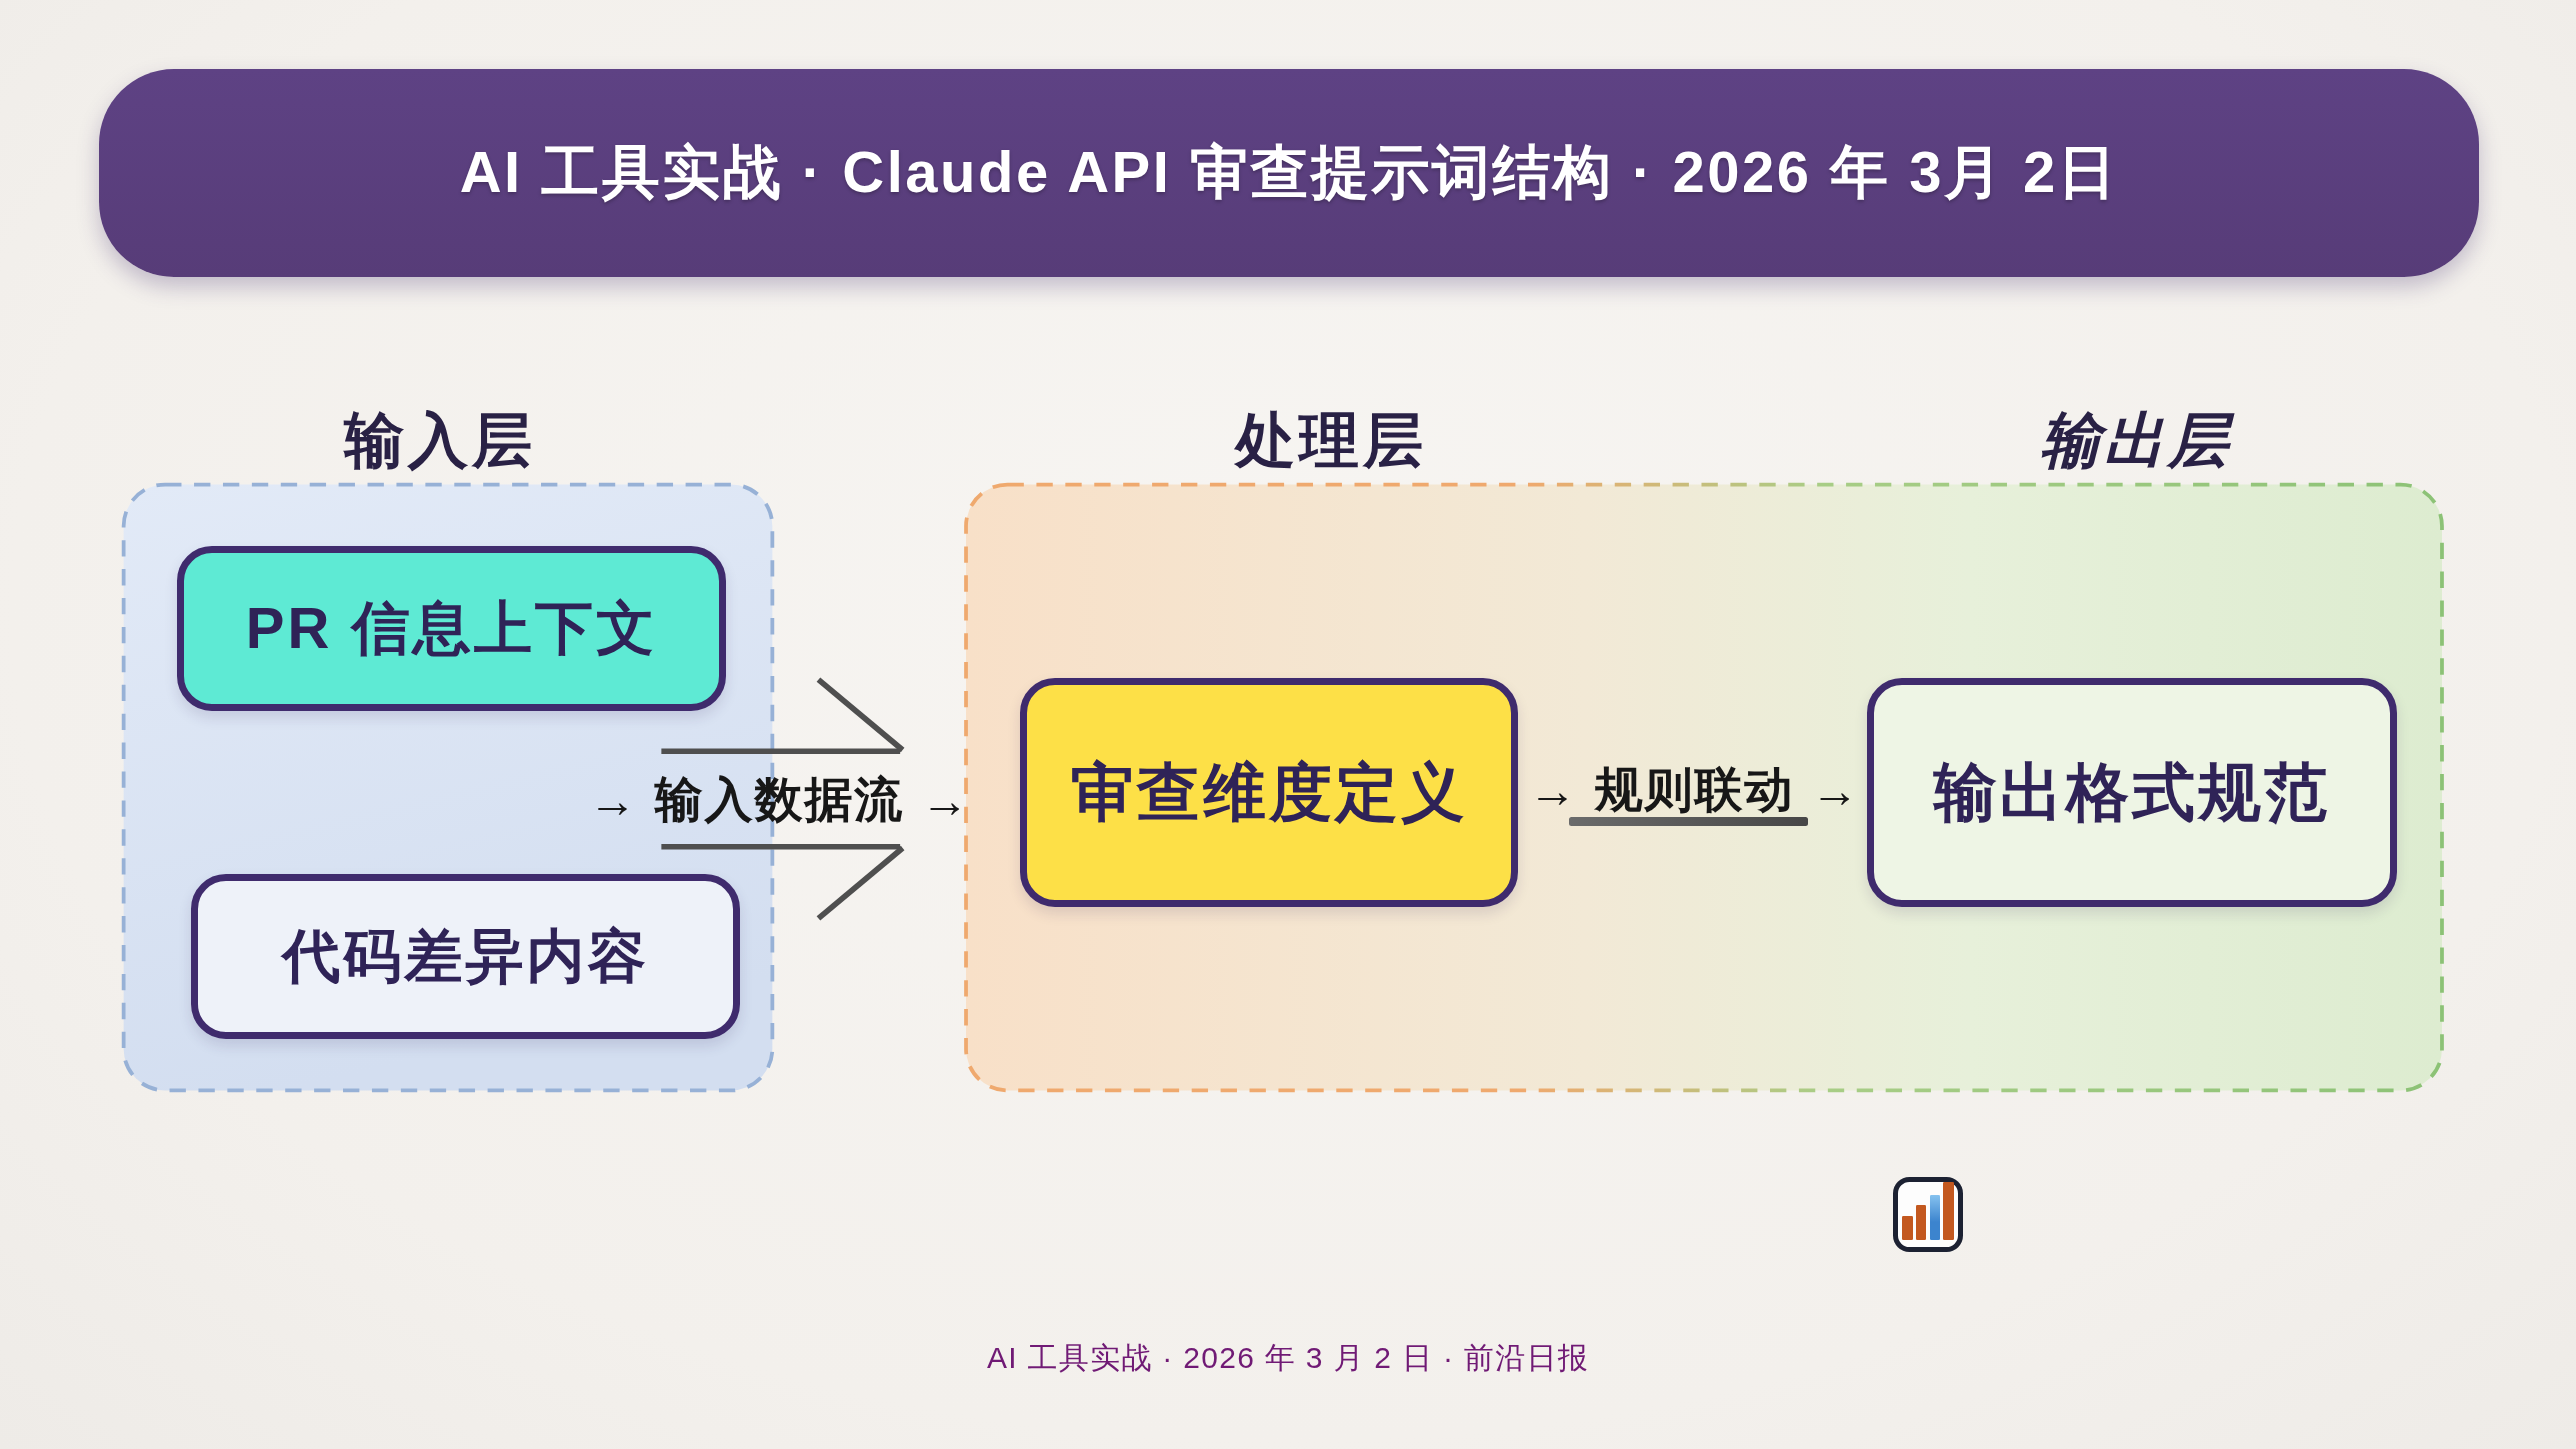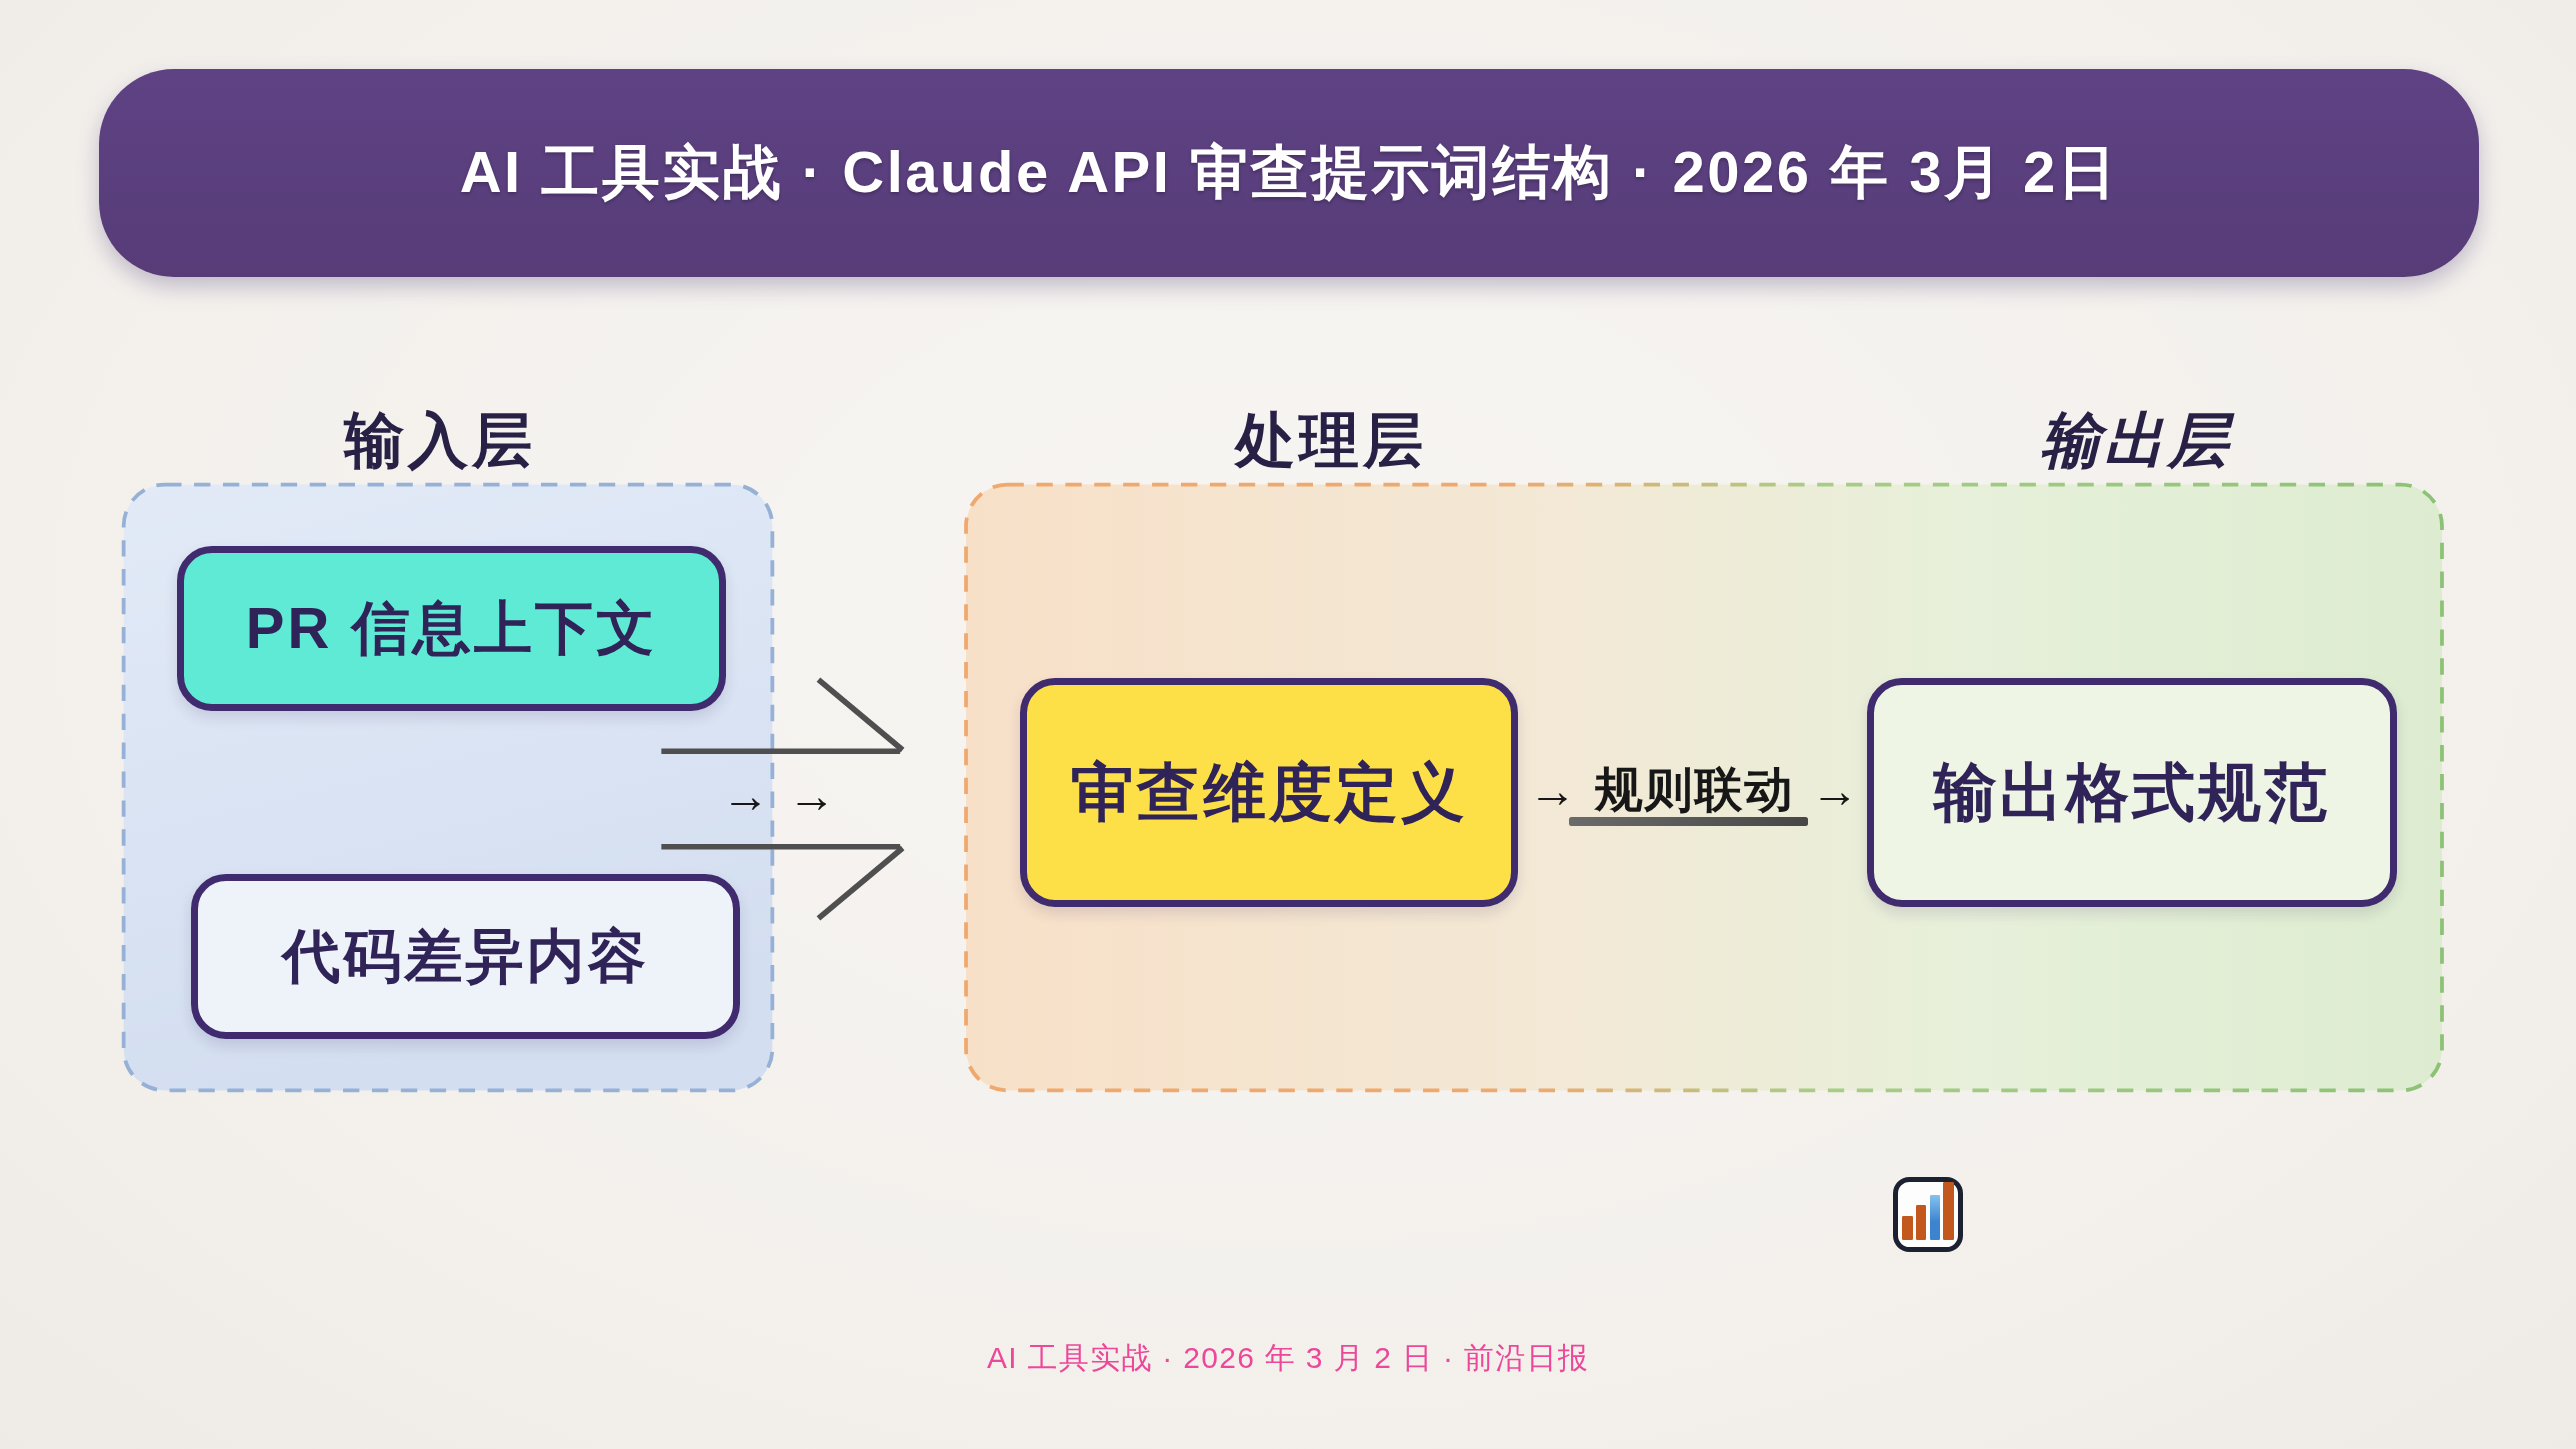--- a/index.html
+++ b/index.html
@@ -82,21 +82,21 @@
   .bar{width:10.7px;border-radius:1.3px;}
   .bar1{height:24px;background:#c3581f;}
   .bar2{height:35px;background:#c3581f;}
   .bar3{height:45px;background:linear-gradient(180deg,#86c2ef 0%,#3c84ce 60%);}
   .bar4{height:58px;background:#c3581f;}
   .legend-label{font-size:64px;font-weight:bold;color:#101010;letter-spacing:3.1px;white-space:nowrap;}
 
   
   .footer{
     position:absolute;left:0;top:1338px;width:2576px;text-align:center;
-    font-size:30px;color:#ec4899;letter-spacing:1.3px;
+    font-size:30px;color:#701a75;letter-spacing:1.3px;
   }
 </style>
 </head>
 <body>
 
 <div class="banner">
   <span>AI 工具实战 · Claude API 审查提示词结构 · 2026 年 3月 2日</span>
 </div>
 
 <div class="layer-label lab-input">输入层</div>
@@ -152,20 +152,21 @@
   <svg width="377" height="264" viewBox="0 0 600 420">
     <g stroke="#4f4f4f" stroke-width="9" fill="none">
       <line x1="112" y1="134" x2="492" y2="134"></line>
       <line x1="362" y1="20" x2="496" y2="132"></line>
       <line x1="112" y1="286" x2="492" y2="286"></line>
       <line x1="362" y1="400" x2="496" y2="288"></line>
     </g>
   </svg>
   <div class="flow-text">
     <span>→</span>
+    <span>输入数据流</span>
     <span>→</span>
   </div>
 </div>
 
 <div class="flow2">
   <div class="flow-text">
     <span>→</span>
     <span>规则联动</span>
     <span>→</span>
   </div>

